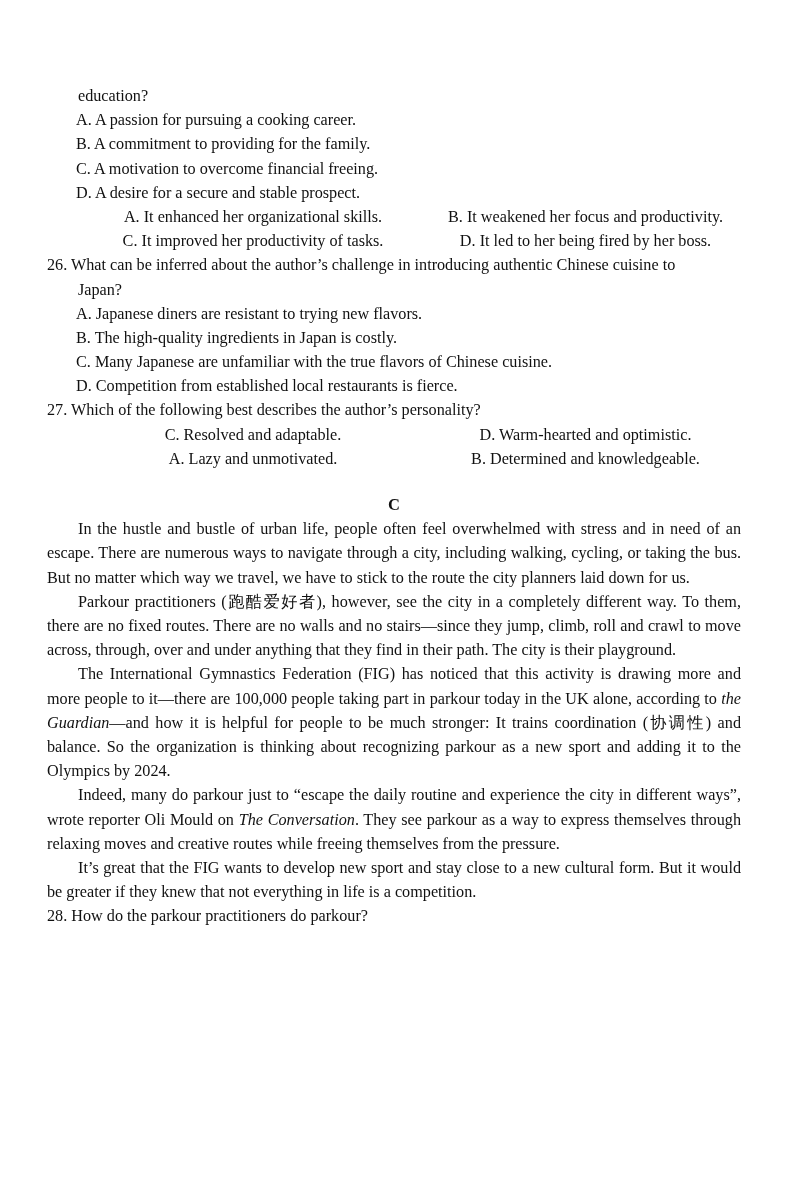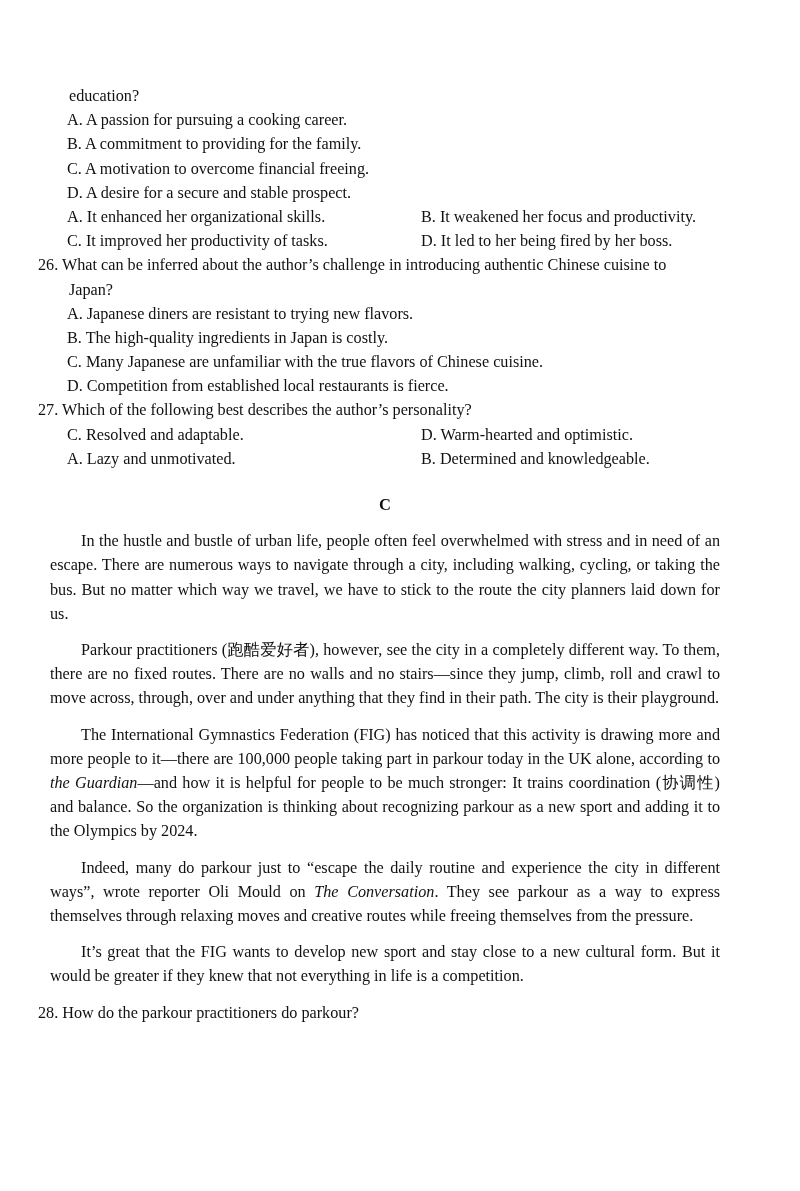--- a/index.html
+++ b/index.html
@@ -11,56 +11,57 @@
       width: 800px;
       height: 1191px;
       position: relative;
       overflow: hidden;
       font-family: "Liberation Serif", "DejaVu Serif", serif;
       color: #111111;
       font-size: 16.2px;
     }
     .page {
       position: absolute;
-      left: 38px;
+      left: 47px;
       top: 84px;
       width: 694px;
     }
     .line {
       line-height: 24.2px;
       height: 24.2px;
       white-space: nowrap;
     }
     .cont { padding-left: 31px; }
     .opt { padding-left: 29px; }
     .two-col {
       display: flex;
       padding-left: 29px;
       line-height: 24.2px;
       height: 24.2px;
       white-space: nowrap;
+      text-align: center;
     }
     .two-col .col-a { width: 354px; }
     .two-col .col-b { flex: 1; }
     .q { padding-left: 0; }
     .section-title {
       text-align: center;
       font-weight: bold;
       line-height: 24.2px;
       height: 24.2px;
       margin-top: 22px;
       margin-bottom: 0px;
       font-size: 16.5px;
     }
     .para {
       text-align: justify;
       text-align-last: left;
       line-height: 24.2px;
       text-indent: 31px;
-      margin: 12px;
+      margin: 0;
     }
     .para i { font-style: italic; }
   </style>
 </head>
 <body>
 
 <div class="page">
 
   <div>
     <div class="line cont">education?</div>

